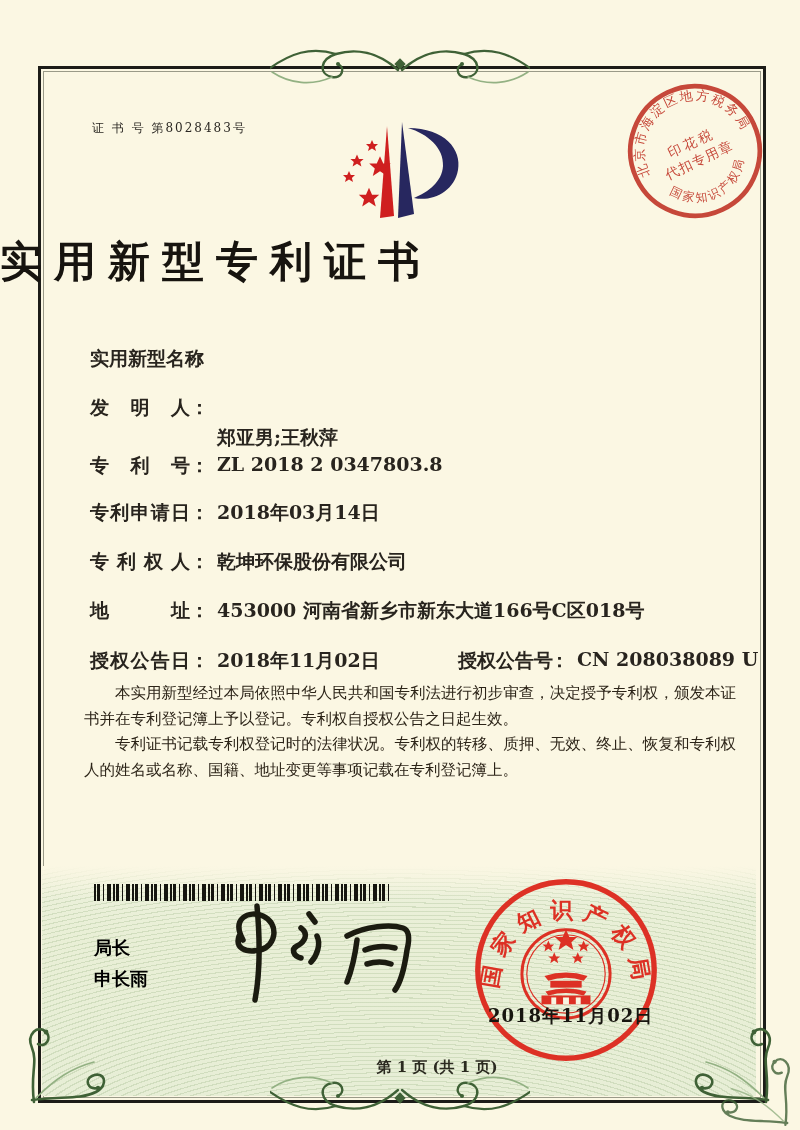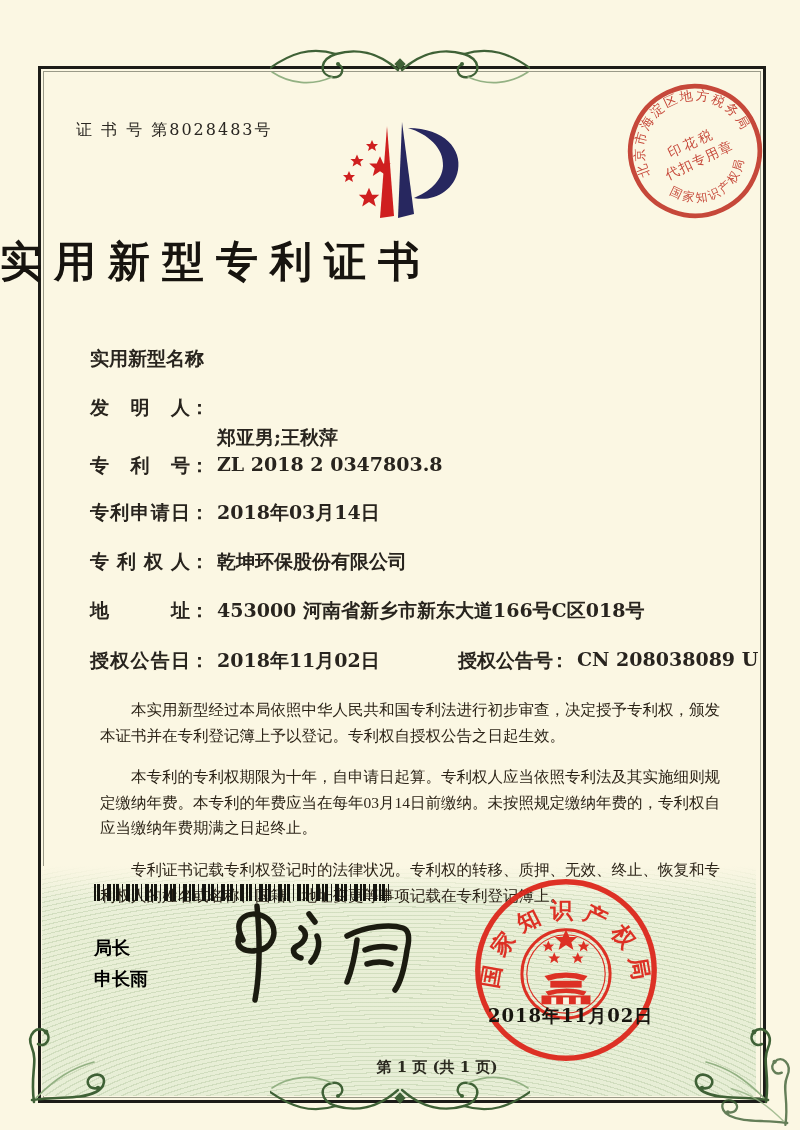--- a/index.html
+++ b/index.html
@@ -12,31 +12,31 @@
   
   .guilloche{left:42px;top:866px;width:714px;height:230px;
     background-color:#ecf1dc;
     background-image:
       repeating-radial-gradient(120% 75% at 50% 170%, rgba(116,152,94,.20) 0 1px, rgba(0,0,0,0) 1px 4px),
       linear-gradient(180deg, rgba(236,241,220,.2), rgba(233,239,214,.95) 30%, #e7eed6 100%);
   }
   .guilloche::after{content:"";position:absolute;left:0;top:0;right:0;height:34px;
     background:linear-gradient(180deg,#fbf7e3,rgba(251,247,227,0));}
   
-  .certno{left:76px;top:120px;font-size:16px;letter-spacing:2px;color:#2a2722;}
+  .certno{left:92px;top:120px;font-size:12px;letter-spacing:2px;color:#2a2722;}
   .title{left:0;top:234px;width:800px;text-align:left;font-size:42px;font-weight:700;
          letter-spacing:12px;color:#17140f;}
   .frow{left:90px;font-size:19px;font-weight:600;display:flex;align-items:flex-start;color:#28241e;}
   .flabel{display:inline-block;width:100px;text-align:justify;text-align-last:justify;white-space:nowrap;}
   .fcolon{display:inline-block;margin-right:8px;}
   .fvalue{white-space:nowrap;}
   .grant-right{left:450px;margin-left:8px;}
   .paras{left:84px;top:681px;width:652px;font-size:15.5px;line-height:25.6px;
          color:#2c2418;text-align:justify;}
-  .paras p{margin:16px;text-indent:2em;font-family:Liberation Serif, serif;}
+  .paras p{margin:0;text-indent:2em;}
   
   .barcode{left:94px;top:884px;width:296px;height:17px;
     background:repeating-linear-gradient(90deg,#15150f 0 2px,rgba(0,0,0,0) 2px 3px,
       #15150f 3px 6px,rgba(0,0,0,0) 6px 9px,#15150f 9px 10px,rgba(0,0,0,0) 10px 13px,
       #15150f 13px 17px,rgba(0,0,0,0) 17px 19px);}
   .director{left:94px;font-size:18px;font-weight:600;color:#000000;}
   .pageno{left:12px;top:1058px;width:800px;text-align:center;font-size:15px;font-weight:600;color:#2b2a20;padding-left:25px;}
   .sealdate{left:488px;top:1004px;font-size:18px;font-weight:700;letter-spacing:1px;color:#17150f;z-index:6;}
   svg text{font-family:"DejaVu Serif","Liberation Serif",serif;}
 </style>
@@ -159,21 +159,20 @@
   <span class="fvalue">2018年11月02日</span>
 </div>
 <div class="abs frow grant-right" style="top:648px">
   <span class="flabel" style="width:92px">授权公告号</span>
     <span class="fcolon">：</span>
   <span class="fvalue">CN 208038089 U</span>
 </div>
 
 <div class="abs paras">
   <p>本实用新型经过本局依照中华人民共和国专利法进行初步审查，决定授予专利权，颁发本证书并在专利登记簿上予以登记。专利权自授权公告之日起生效。</p>
-  <p>本专利的专利权期限为十年，自申请日起算。专利权人应当依照专利法及其实施细则规定缴纳年费。本专利的年费应当在每年03月14日前缴纳。未按照规定缴纳年费的，专利权自应当缴纳年费期满之日起终止。</p>
   <p>专利证书记载专利权登记时的法律状况。专利权的转移、质押、无效、终止、恢复和专利权人的姓名或名称、国籍、地址变更等事项记载在专利登记簿上。</p>
 </div>
 
 <div class="abs barcode"></div>
 
 <div class="abs director" style="top:936px">局长</div>
 <div class="abs director" style="top:967px">申长雨</div>
 
 <svg class="abs" style="left:205px;top:898px" width="230" height="110" viewBox="0 0 230 110">
   <g fill="none" stroke="#1b1b10" stroke-width="5.5" stroke-linecap="round" stroke-linejoin="round">

